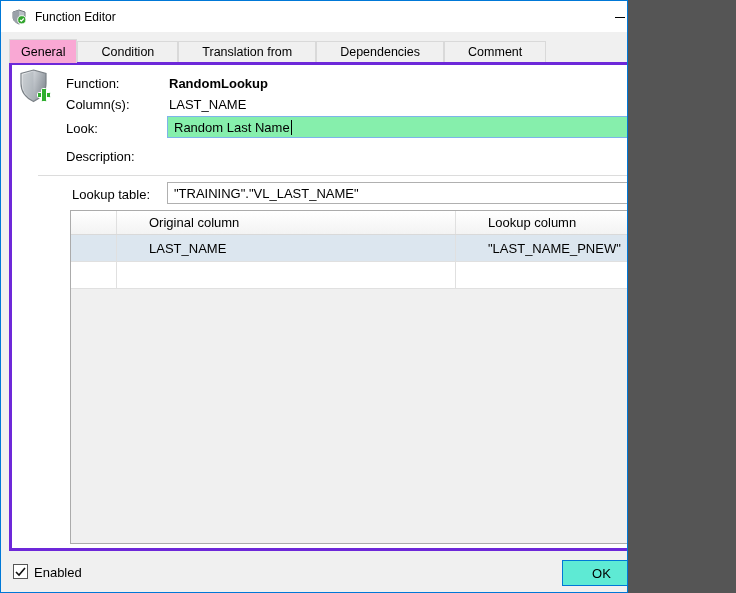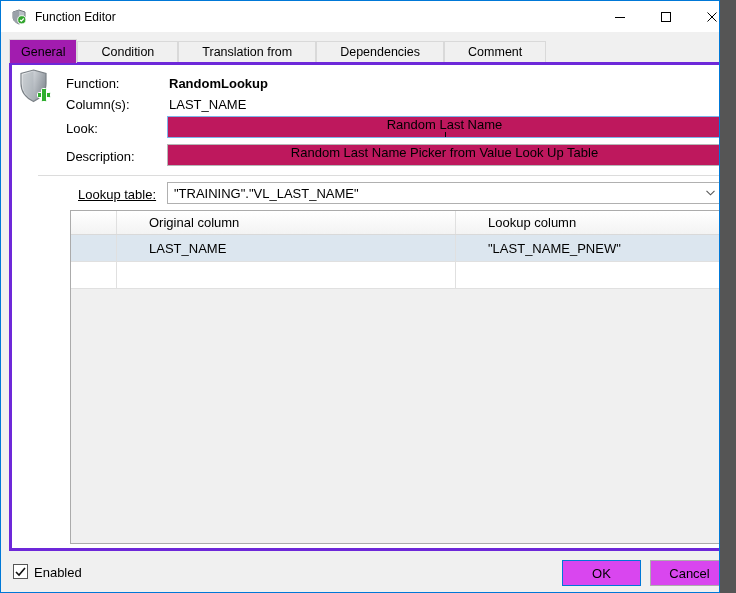--- a/index.html
+++ b/index.html
@@ -1,20 +1,20 @@
 <!DOCTYPE html>
 <html><head>
 <meta charset="utf-8">
 <style>
   * { margin: 0; padding: 0; box-sizing: border-box; }
   html, body { background: #555; }
   body { font-family: "Liberation Sans", "DejaVu Sans", sans-serif; font-size: 13px; color: #000; }
 
   .window {
-    position: relative; width: 720px; height: 593px;
+    position: relative; width: 628px; height: 593px;
     background: #f0f0f0; border: 1px solid #0078d7; overflow: hidden;
   }
 
   
   .titlebar {
     position: absolute; left: 0; top: 0; width: 734px; height: 31px;
     background: #ffffff; display: flex; align-items: center;
   }
   .titlebar .app-icon { margin-left: 10px; width: 16px; height: 16px; display: inline-flex; }
   .titlebar .title { margin-left: 8px; font-size: 12px; color: #000; }
@@ -25,37 +25,37 @@
   .tabstrip {
     position: absolute; left: 8px; top: 38px; height: 23px;
     display: flex; align-items: flex-end; z-index: 3;
   }
   .tab {
     height: 21px; padding: 0 23px; display: flex; align-items: center;
     background: #f0f0f0; border: 1px solid #d9d9d9; border-bottom: none;
     font-size: 12.5px; white-space: nowrap; cursor: default;
   }
   .tab.active {
-    height: 24px; margin-bottom: -1px; background: #a21caf; z-index: 4;
+    height: 24px; margin-bottom: -1px; background: #f9a8d4; z-index: 4;
     padding: 11px 11px;
   }
 
   
   .panel {
     position: absolute; left: 8px; top: 61px; width: 719px; height: 489px;
     background: #ffffff; border: 3px solid #6d28d9; z-index: 2;
   }
   .panel .abs { position: absolute; }
   .lbl { color: #000; }
   .val-bold { font-weight: bold; }
 
   .textbox {
-    position: absolute; height: 22px; background: #be185d;
+    position: absolute; height: 22px; background: #86efac;
     border: 1px solid #b6b6b6; display: flex; align-items: center;
-    padding: 0 6px; font-size: 13px; white-space: nowrap; overflow: hidden; flex-direction: column;
+    padding: 0 6px; font-size: 13px; white-space: nowrap; overflow: hidden;
   }
   .textbox.focused { border-color: #7eb4ea; }
   .caret { display: inline-block; width: 1px; height: 15px; background: #000; margin-left: 1px; }
 
   .separator { position: absolute; height: 1px; background: #dcdcdc; }
 
   .combobox {
     position: absolute; height: 22px; background: #fff;
     border: 1px solid #b0b0b0; display: flex; align-items: center;
     padding: 0 6px; font-size: 13px; cursor: default;
@@ -80,21 +80,21 @@
   
   .checkbox {
     position: absolute; left: 12px; top: 563px; width: 15px; height: 15px;
     background: #fff; border: 1px solid #555; display: flex; align-items: center; justify-content: center;
     cursor: default;
   }
   .checkbox-label { position: absolute; left: 33px; top: 564px; font-size: 13px; }
 
   .btn {
     position: absolute; top: 559px; width: 79px; height: 26px;
-    background: #d946ef; border: 1px solid #adadad;
+    background: #5eead4; border: 1px solid #adadad;
     display: flex; align-items: center; justify-content: center;
     font-size: 13px; cursor: default;
   }
   .btn.default { border-color: #0078d7; }
   .btn-ok { left: 561px; }
   .btn-cancel { left: 649px; }
 </style>
 </head>
 <body>
 
@@ -174,27 +174,24 @@
     <span class="abs lbl" style="left:54px; top:32px;">Column(s):</span>
     <span class="abs" style="left:157px; top:32px;">LAST_NAME</span>
 
     <span class="abs lbl" style="left:54px; top:56px;">Look:</span>
     <div class="textbox focused" style="left:155px; top:51px; width:555px;">
       <span>Random Last Name</span>
         <span class="caret"></span>
     </div>
 
     <span class="abs lbl" style="left:54px; top:84px;">Description:</span>
-    <div class="textbox" style="left:155px; top:79px; width:555px;">
-      <span>Random Last Name Picker from Value Look Up Table</span>
-    </div>
 
     <div class="separator" style="left:26px; top:110px; width:683px;"></div>
 
-    <span class="abs lbl" style="left:66px; top:122px;text-decoration:underline;">Lookup table:</span>
+    <span class="abs lbl" style="left:60px; top:122px;">Lookup table:</span>
     <div class="combobox" style="left:155px; top:117px; width:555px;">
       <span class="cb-text">"TRAINING"."VL_LAST_NAME"</span>
       <span class="cb-arrow">
         <svg width="9" height="6" viewBox="0 0 9 6">
             <path d="M0.5 0.8 L4.5 4.8 L8.5 0.8" stroke="#555" stroke-width="1.1" fill="none"></path>
           </svg>
       </span>
     </div>
 
     <div class="grid">

